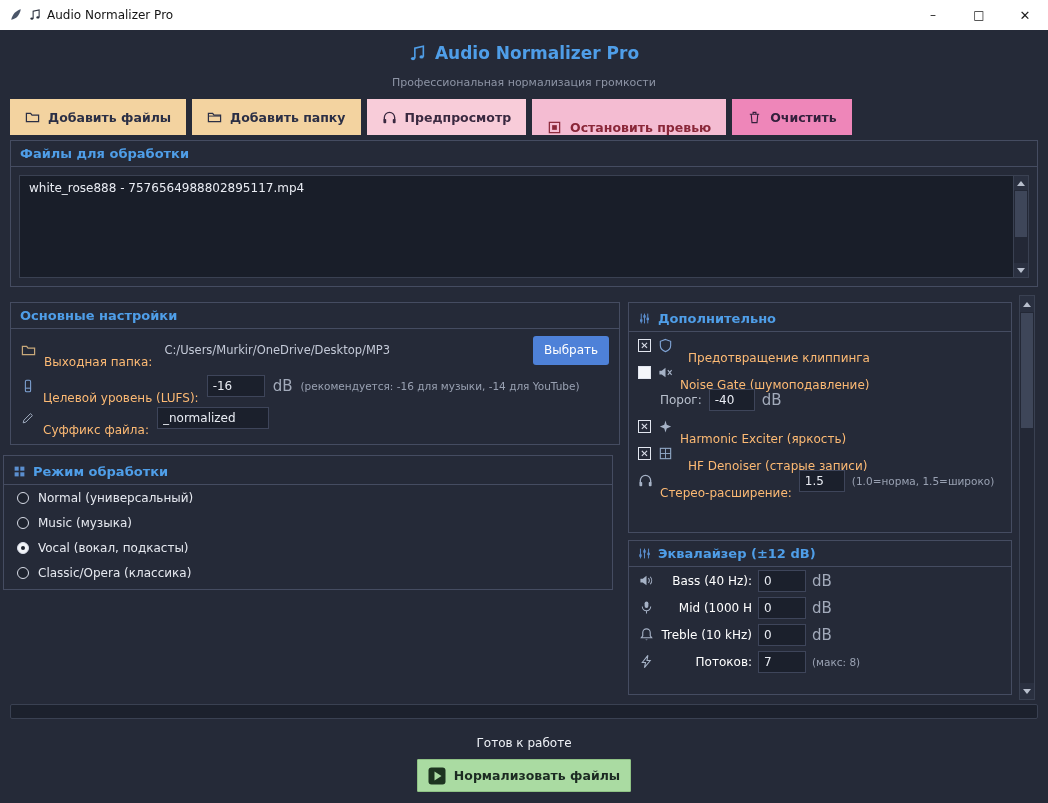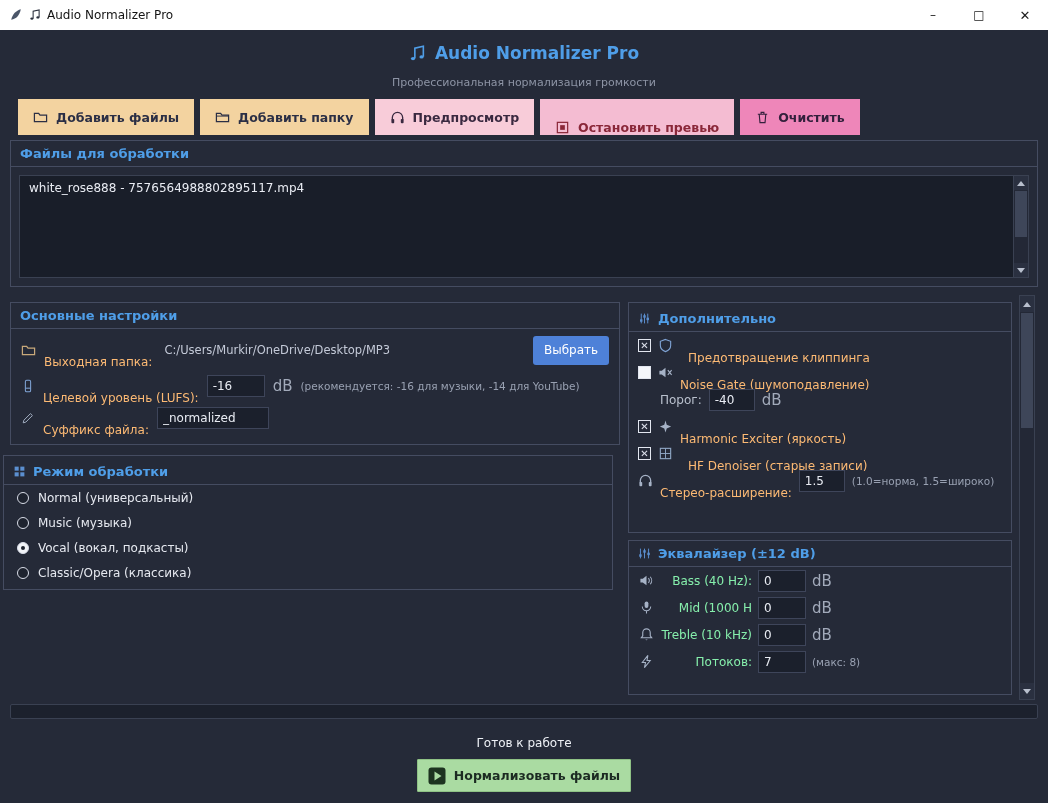--- a/index.html
+++ b/index.html
@@ -10,21 +10,21 @@
   .titlebar{position:absolute;top:0;left:0;width:100%;height:30px;background:#ffffff;display:flex;align-items:center;padding-left:9px;gap:6px;z-index:5;}
   .tb-title{font-size:12px;color:#141414;}
   .tb-controls{margin-left:auto;display:flex;height:100%;}
   .tb-btn{width:46px;height:30px;display:flex;align-items:center;justify-content:center;font-size:12px;color:#1c1c1c;}
   .tb-btn.close{font-size:13px;}
   
   .content{position:absolute;top:30px;left:0;width:1048px;height:773px;}
   .header-title{position:absolute;top:13px;left:0;width:100%;display:flex;align-items:center;justify-content:center;gap:9px;font-size:17px;font-weight:bold;color:#4f9ee8;}
   .header-sub{position:absolute;top:46px;left:0;width:100%;text-align:center;font-size:11px;color:#8d94a5;}
   
-  .toolbar{position:absolute;top:69px;left:18px;display:flex;gap:6px;}
+  .toolbar{position:absolute;top:69px;left:10px;display:flex;gap:6px;}
   .tbtn{height:36px;display:flex;align-items:center;gap:8px;padding:0 15px;border:none;font-family:inherit;font-size:12.5px;font-weight:600;color:#2b2f45;}
   .tbtn.tan{background:#f3d3a0;}
   .tbtn.pink-light{background:#f8ccd9;color:#3a2940;}
   .tbtn.pink{background:#f4bcd2;color:#8a2739;align-items:flex-end;}
   .tbtn.magenta{background:#ee86b9;color:#33203c;}
   
   .group{position:absolute;border:1px solid #454c61;background:#252a38;}
   .group-title{height:26px;display:flex;align-items:center;gap:7px;padding:0 9px;border-bottom:1px solid #454c61;color:#4f9ee8;font-size:13px;font-weight:bold;}
   .files-group{top:110px;left:10px;width:1028px;height:147px;}
   .file-list{position:relative;margin:8px;height:103px;background:#191e29;border:1px solid #3a4152;overflow:hidden;}
@@ -62,21 +62,21 @@
   .advanced-group{top:272px;left:628px;width:384px;height:231px;padding-top:3px;}
   .arow{display:flex;align-items:center;gap:7px;height:27px;padding:0 9px;}
   .arow.indent{padding-left:31px;}
   .cb{width:13px;height:13px;border:1px solid #e2e6ef;background:#f4f6fa;position:relative;flex:none;}
   .cb.checked{background:transparent;}
   .cb.checked::after{content:"✕";position:absolute;inset:0;display:flex;align-items:center;justify-content:center;font-size:10px;color:#dfe3ee;}
   .sub-lbl{font-size:12px;color:#b9c0cd;}
   
   .eq-group{top:510px;left:628px;width:384px;height:155px;padding-top:5px;}
   .erow{display:flex;align-items:center;gap:6px;height:27px;padding:0 10px;}
-  .eq-label{width:92px;text-align:right;white-space:nowrap;overflow:hidden;font-size:12px;color:#86efac;flex:none;}
+  .eq-label{width:92px;text-align:right;white-space:nowrap;overflow:hidden;font-size:12px;color:#ffffff;flex:none;}
   
   .progress{position:absolute;top:674px;left:10px;width:1028px;height:15px;background:#1c212d;border:1px solid #3a4152;border-radius:2px;}
   .status{position:absolute;top:706px;left:0;width:100%;text-align:center;font-size:12px;color:#eef1f6;}
   .normalize-btn{position:absolute;top:729px;left:417px;width:214px;height:33px;background:#aadba2;border:1px solid #8fc285;border-radius:1px;display:flex;align-items:center;justify-content:center;gap:8px;font-family:inherit;font-size:12.5px;font-weight:600;color:#1c2b22;}
   
   .icon{display:flex;flex:none;align-items:center;}
   .ic-tan{color:#c9a97a;}
   .ic-blue{color:#7fa3d4;}
   .ic-gray{color:#a6b2c6;}
   .ic-steel{color:#8fa6c4;}

